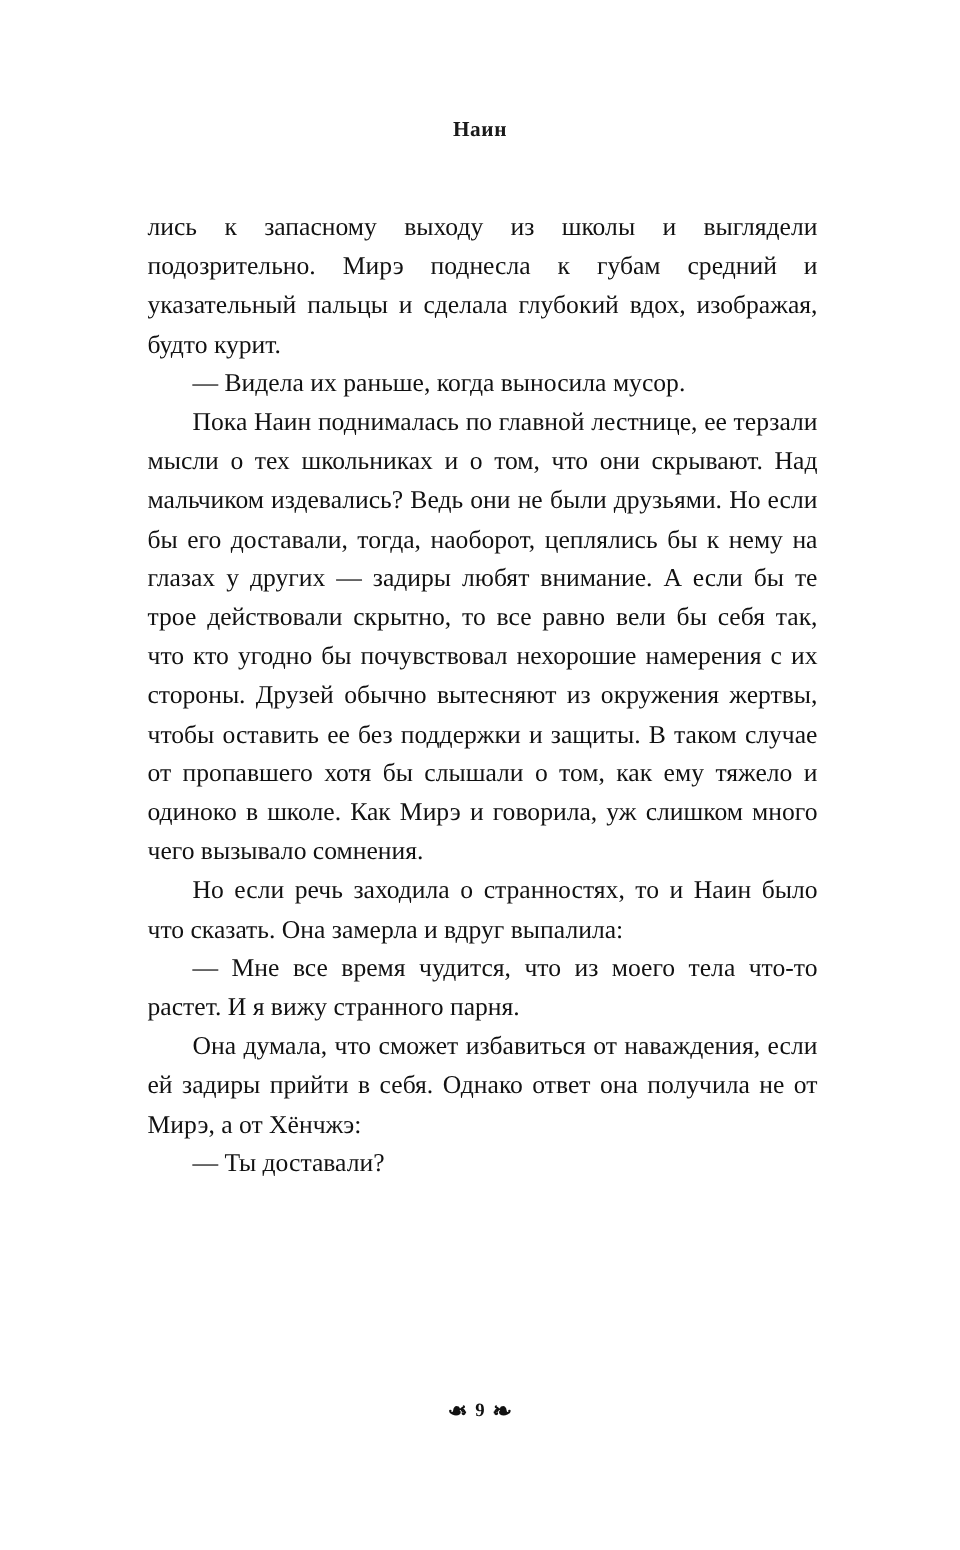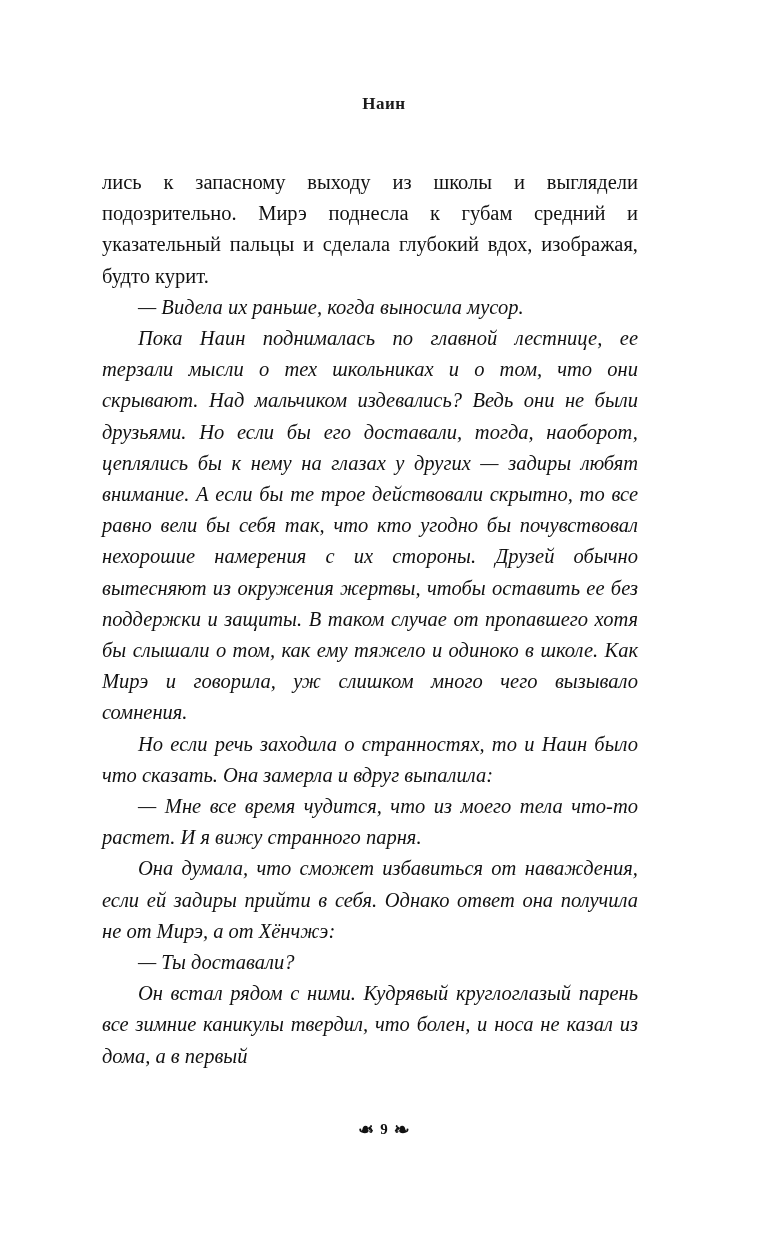--- a/index.html
+++ b/index.html
@@ -25,35 +25,34 @@
     text-align: center;
     font-family: "Liberation Serif", "DejaVu Serif", serif;
     font-size: 17px;
     font-weight: bold;
     letter-spacing: 0.5px;
     color: #1a1a1a;
   }
   .text-block {
     position: absolute;
     top: 155px;
-    left: 102px;
+    left: 118px;
     width: 536px;
   }
   .para {
     margin: 0;
     font-size: 20.5px;
     line-height: 31.2px;
     text-align: justify;
     text-justify: inter-word;
     color: #111111;
     hyphens: manual;
   }
   .para.indent {
     text-indent: 36px;
-    font-style: italic;
   }
   .footer {
     position: absolute;
     top: 1108px;
     left: 0;
     width: 768px;
     text-align: center;
   }
   .folio {
     display: inline-flex;
@@ -81,21 +80,20 @@
   <div class="running-head">Наин</div>
 
   <div class="text-block">
     <p class="para">лись к запасному выходу из школы и выглядели подозрительно. Мирэ поднесла к губам средний и указательный пальцы и сделала глубокий вдох, изображая, будто курит.</p>
     <p class="para indent">— Видела их раньше, когда выносила мусор.</p>
     <p class="para indent">Пока Наин поднималась по главной лестнице, ее терзали мысли о тех школьниках и о том, что они скрывают. Над мальчиком издевались? Ведь они не были друзьями. Но если бы его доставали, тогда, наоборот, цеплялись бы к нему на глазах у других — задиры любят внимание. А если бы те трое действовали скрытно, то все равно вели бы себя так, что кто угодно бы почувствовал нехорошие намерения с их стороны. Друзей обычно вытесняют из окружения жертвы, чтобы оставить ее без поддержки и защиты. В таком случае от пропавшего хотя бы слышали о том, как ему тяжело и одиноко в школе. Как Мирэ и говорила, уж слишком много чего вызывало сомнения.</p>
     <p class="para indent">Но если речь заходила о странностях, то и Наин было что сказать. Она замерла и вдруг выпалила:</p>
     <p class="para indent">— Мне все время чудится, что из моего тела что-то растет. И я вижу странного парня.</p>
     <p class="para indent">Она думала, что сможет избавиться от наваждения, если ей задиры прийти в себя. Однако ответ она получила не от Мирэ, а от Хёнчжэ:</p>
     <p class="para indent">— Ты доставали?</p>
-    <p class="para indent">Он встал рядом с ними. Кудрявый круглоглазый парень все зимние каникулы твердил, что болен, и носа не казал из дома, а в первый</p>
   </div>
 
   <div class="footer">
     <span class="folio">
       <span class="orn left">❧</span>
       <span>9</span>
       <span class="orn">❧</span>
     </span>
   </div>
 

